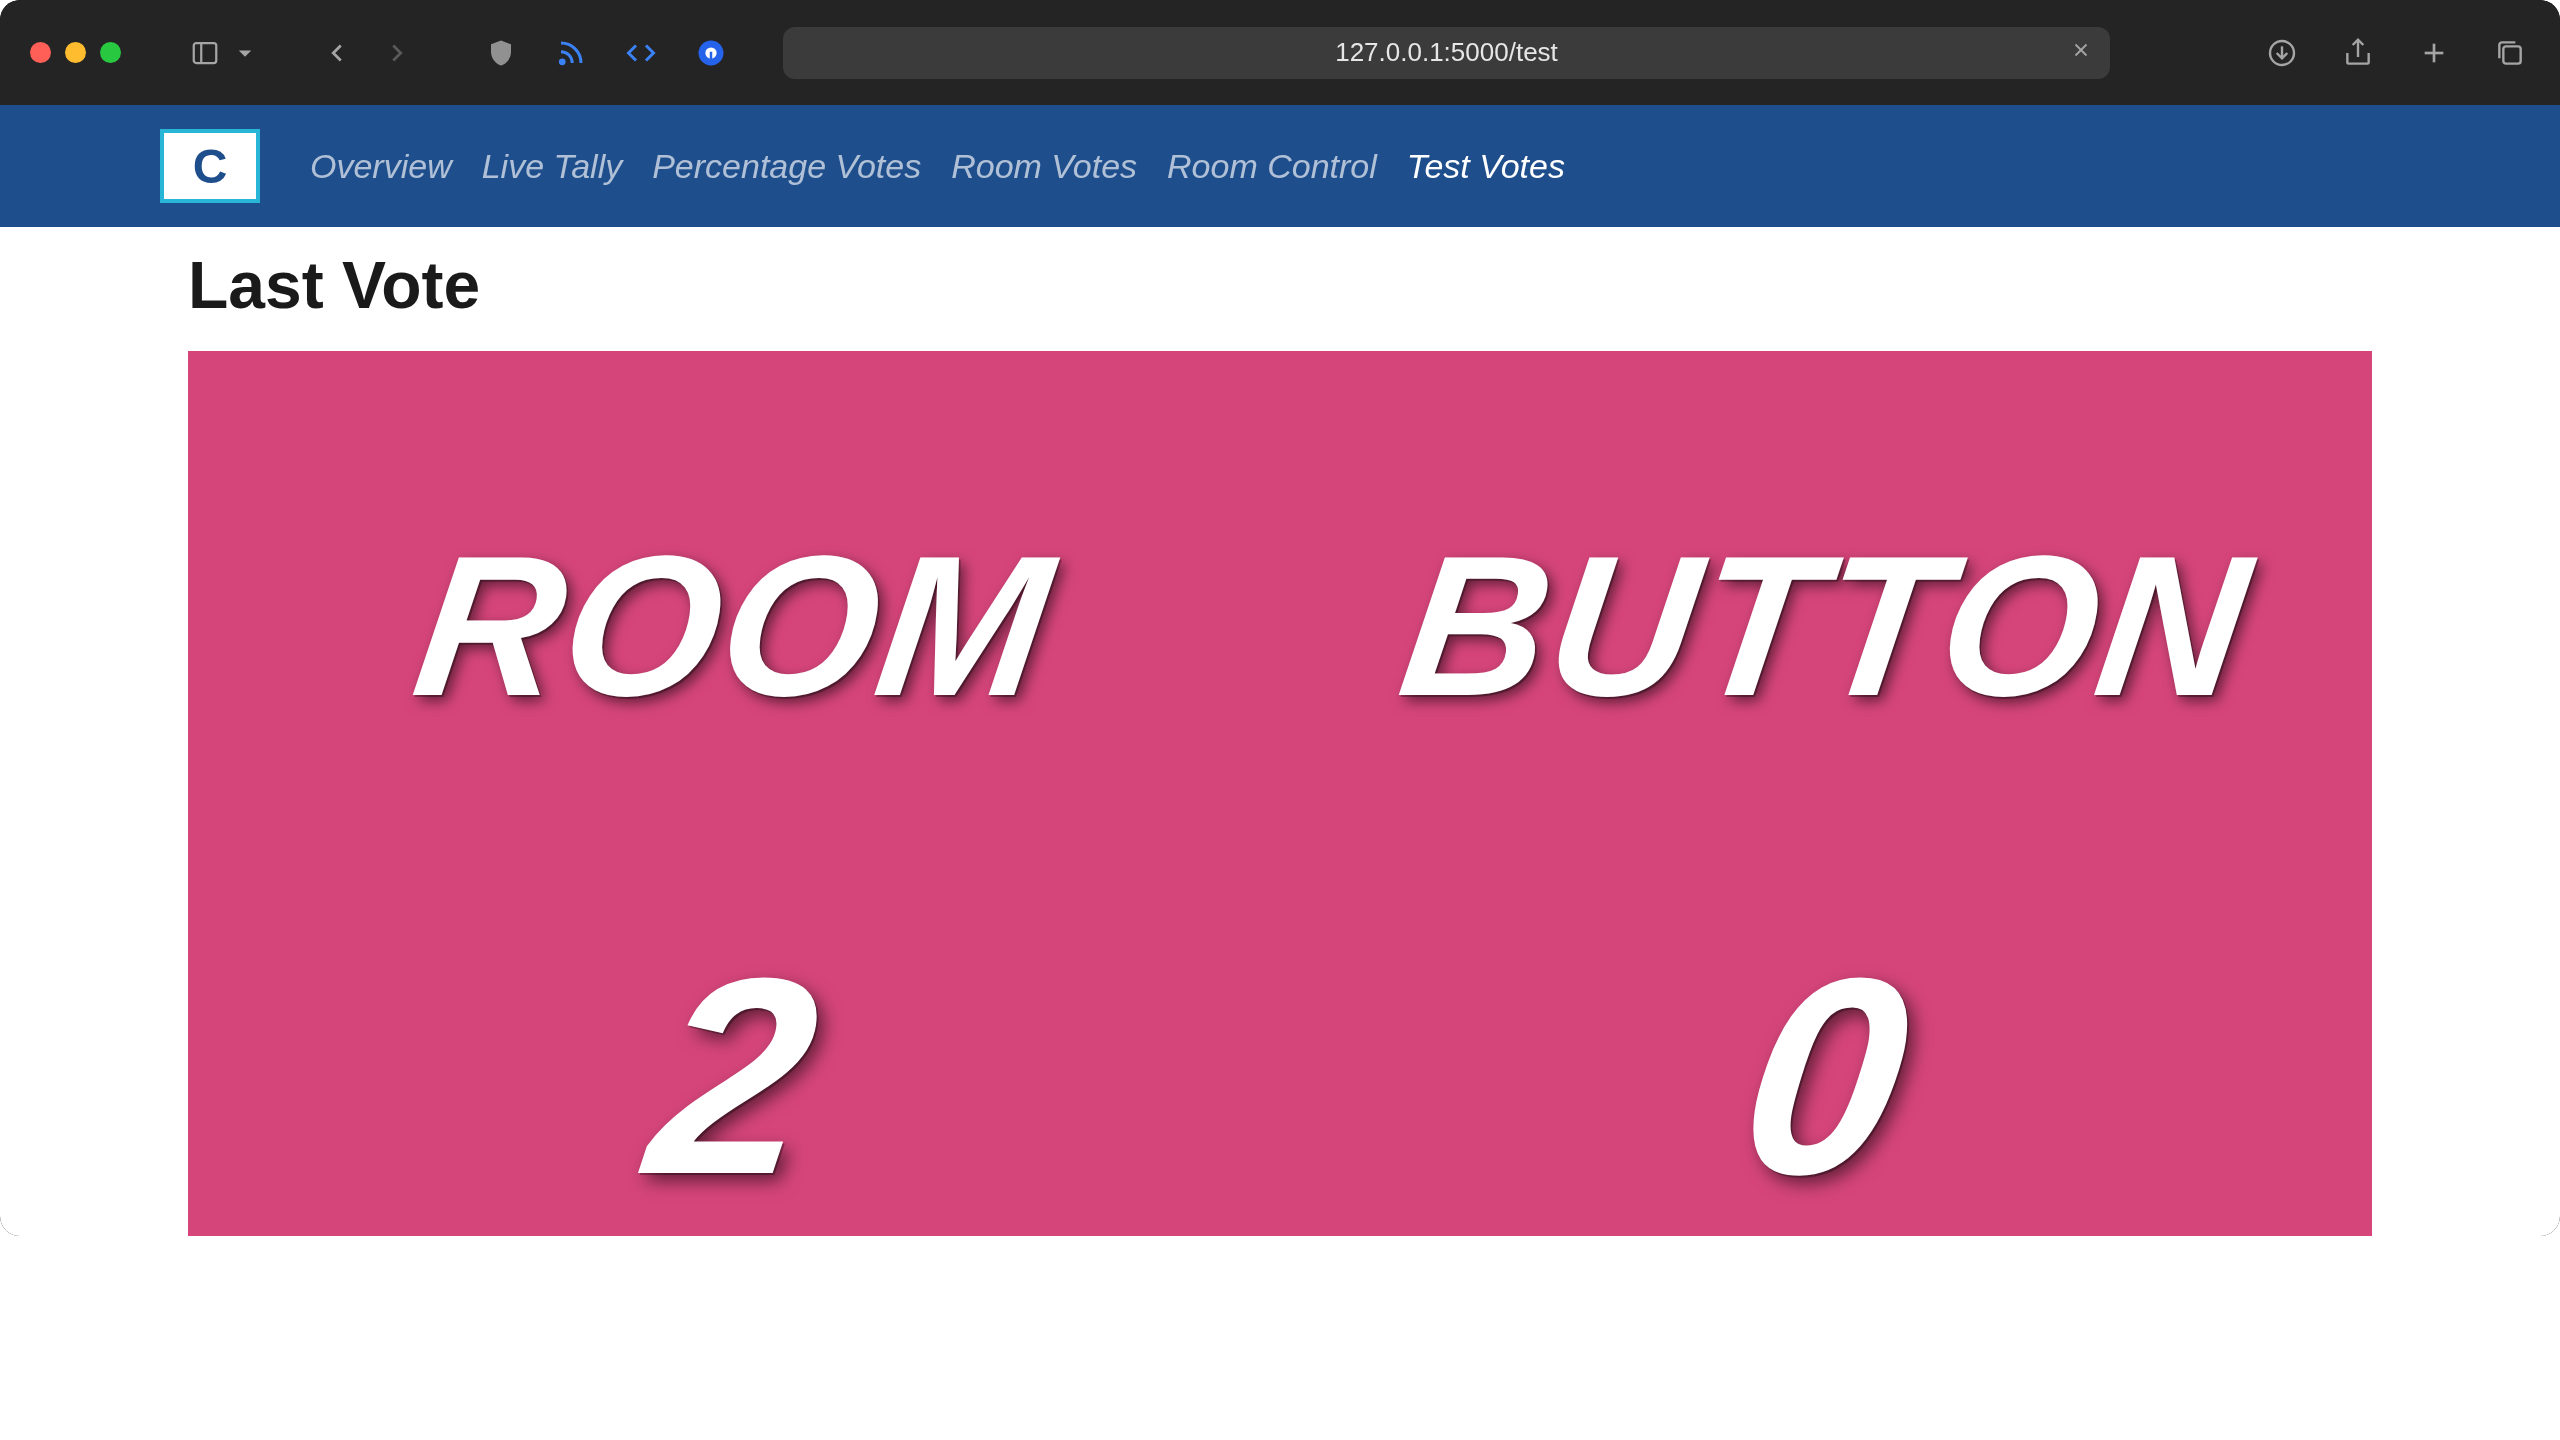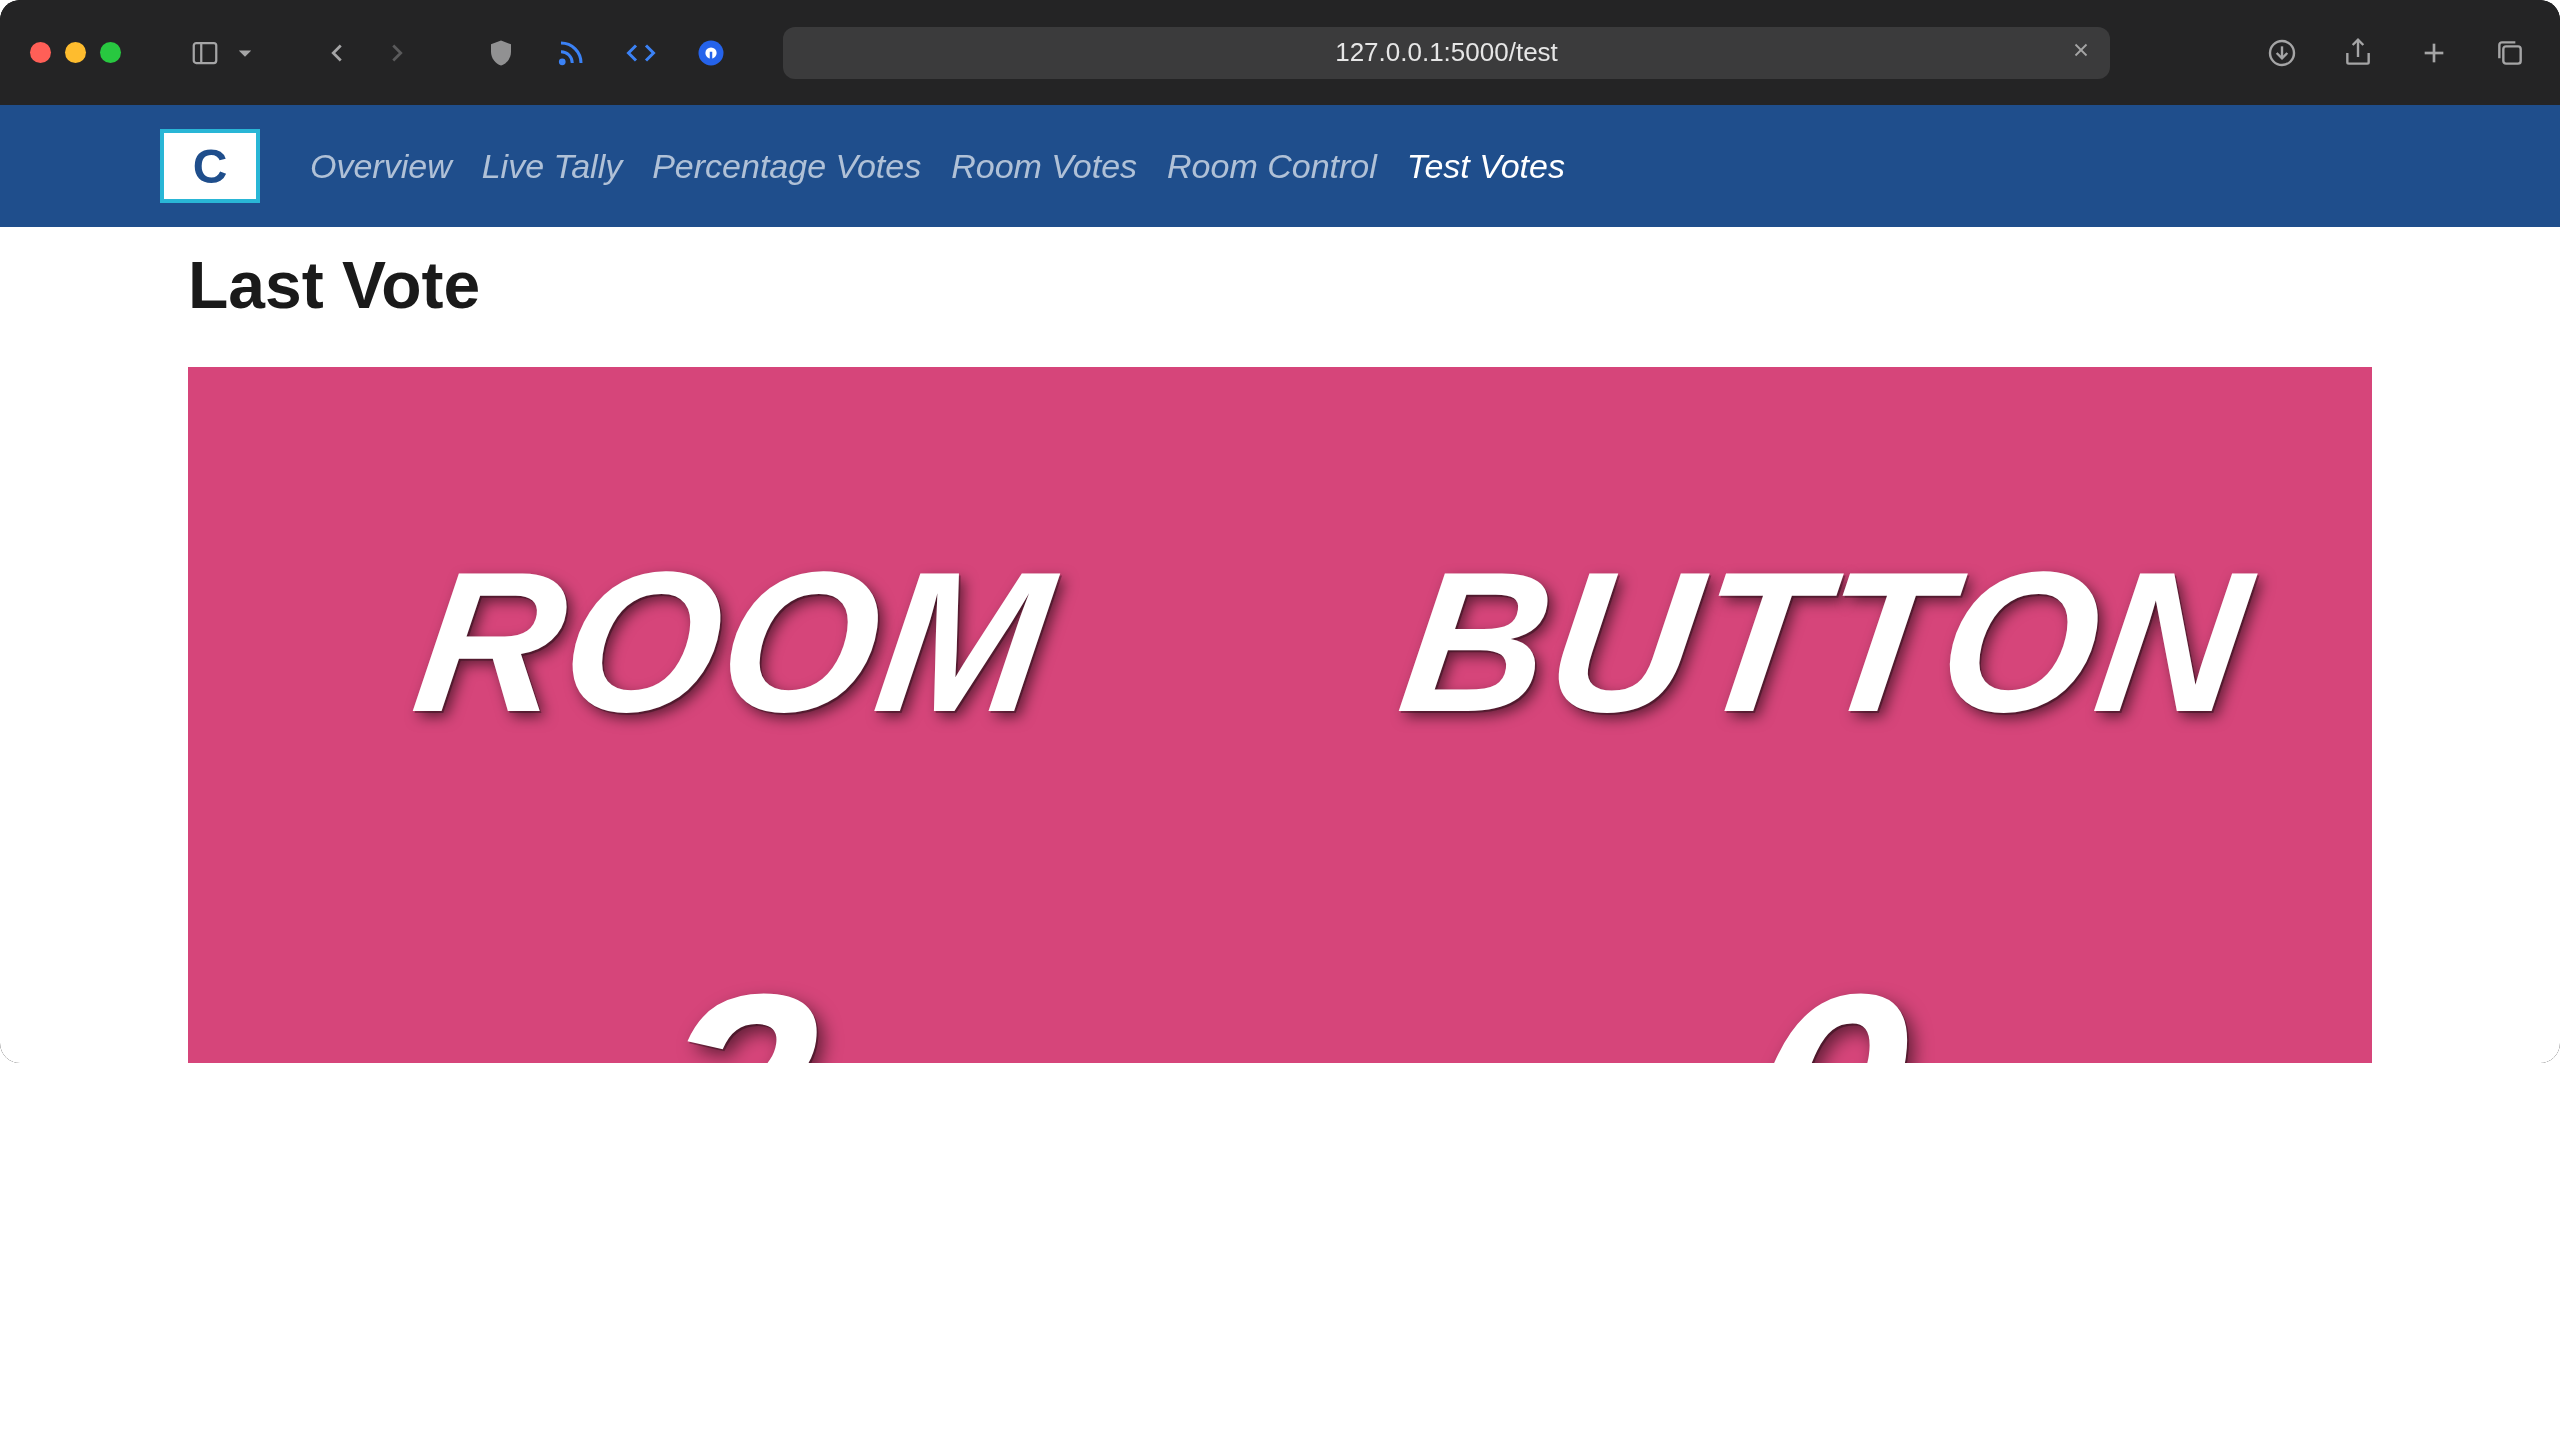--- a/index.html
+++ b/index.html
@@ -83,21 +83,21 @@
   
   .content {
     width: 100%;
     padding: 20px 188px 0 188px;
     background: #ffffff;
   }
   h1.section-title {
     font-size: 66px;
     font-weight: 600;
     color: #1a1a1a;
-    margin-bottom: 44px;
+    margin-bottom: 28px;
   }
 
   .vote-panel {
     width: 100%;
     height: 970px;
     background: #d6457a;
     color: #ffffff;
     display: grid;
     grid-template-columns: 1fr 1fr;
     grid-template-rows: 1fr 1fr auto;
@@ -145,21 +145,21 @@
 
   h1.recent-title {
     font-size: 66px;
     font-weight: 600;
     color: #1a1a1a;
     margin-top: 28px;
   }
 
   .window-frame {
     width: 2560px;
-    height: 1063px;
+    height: 1236px;
     border-radius: 20px;
     overflow: hidden;
     background: #000;
     position: relative;
   }
 </style>
 </head>
 <body>
 
 <div class="window-frame">

